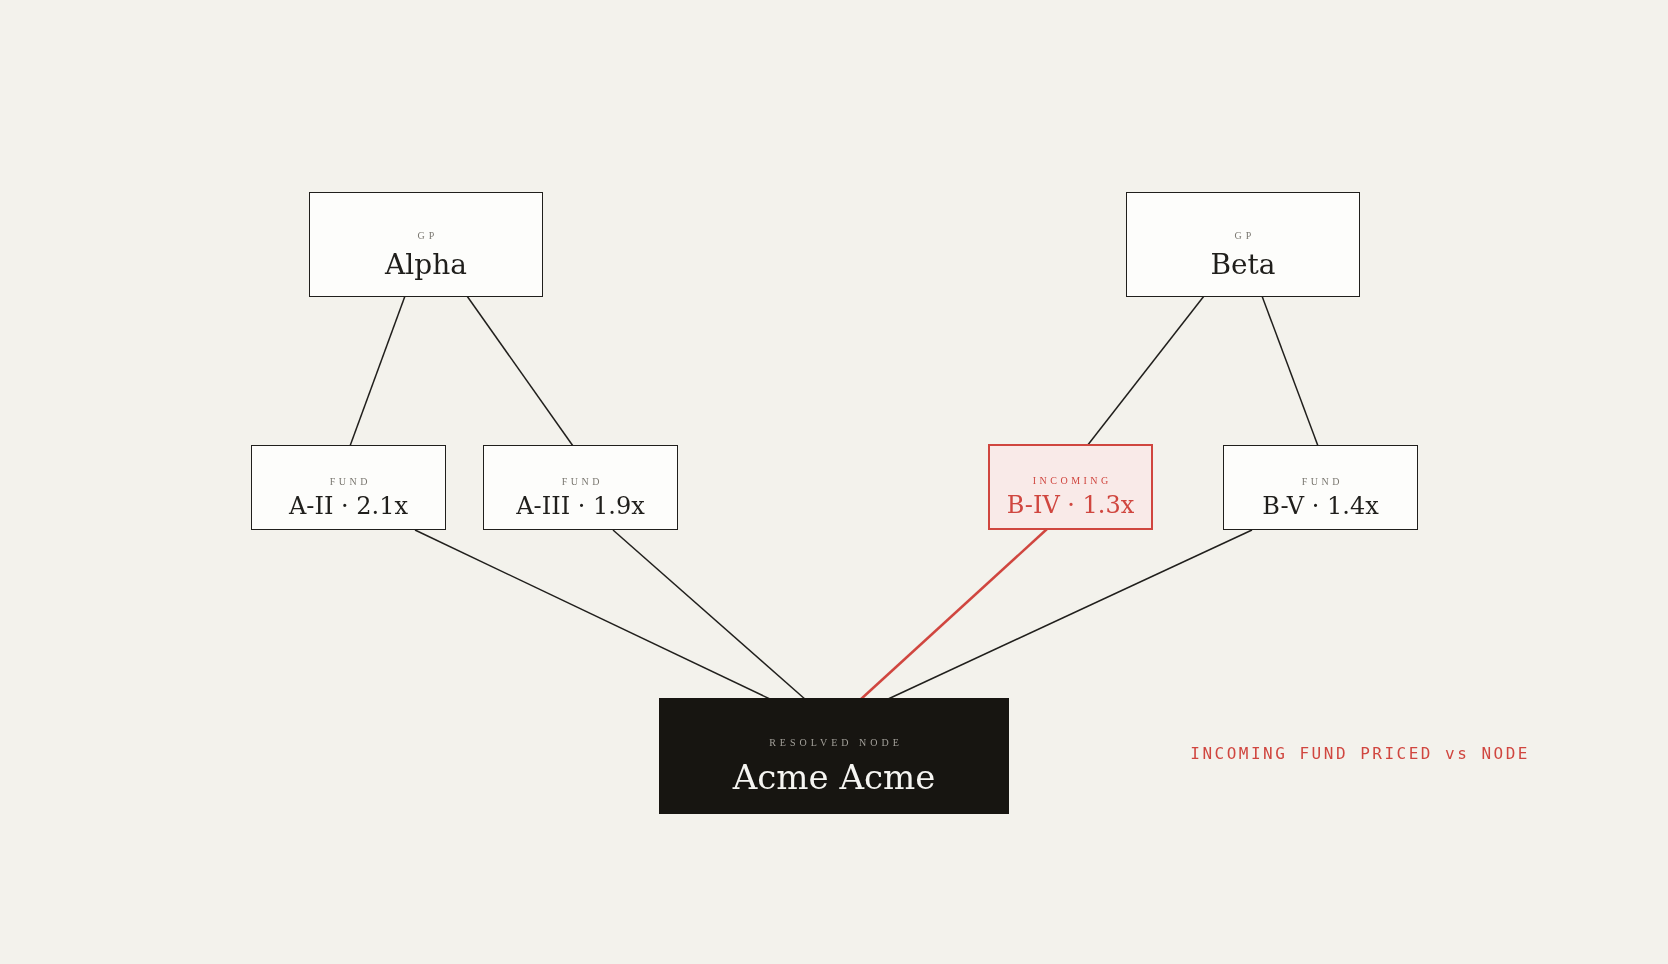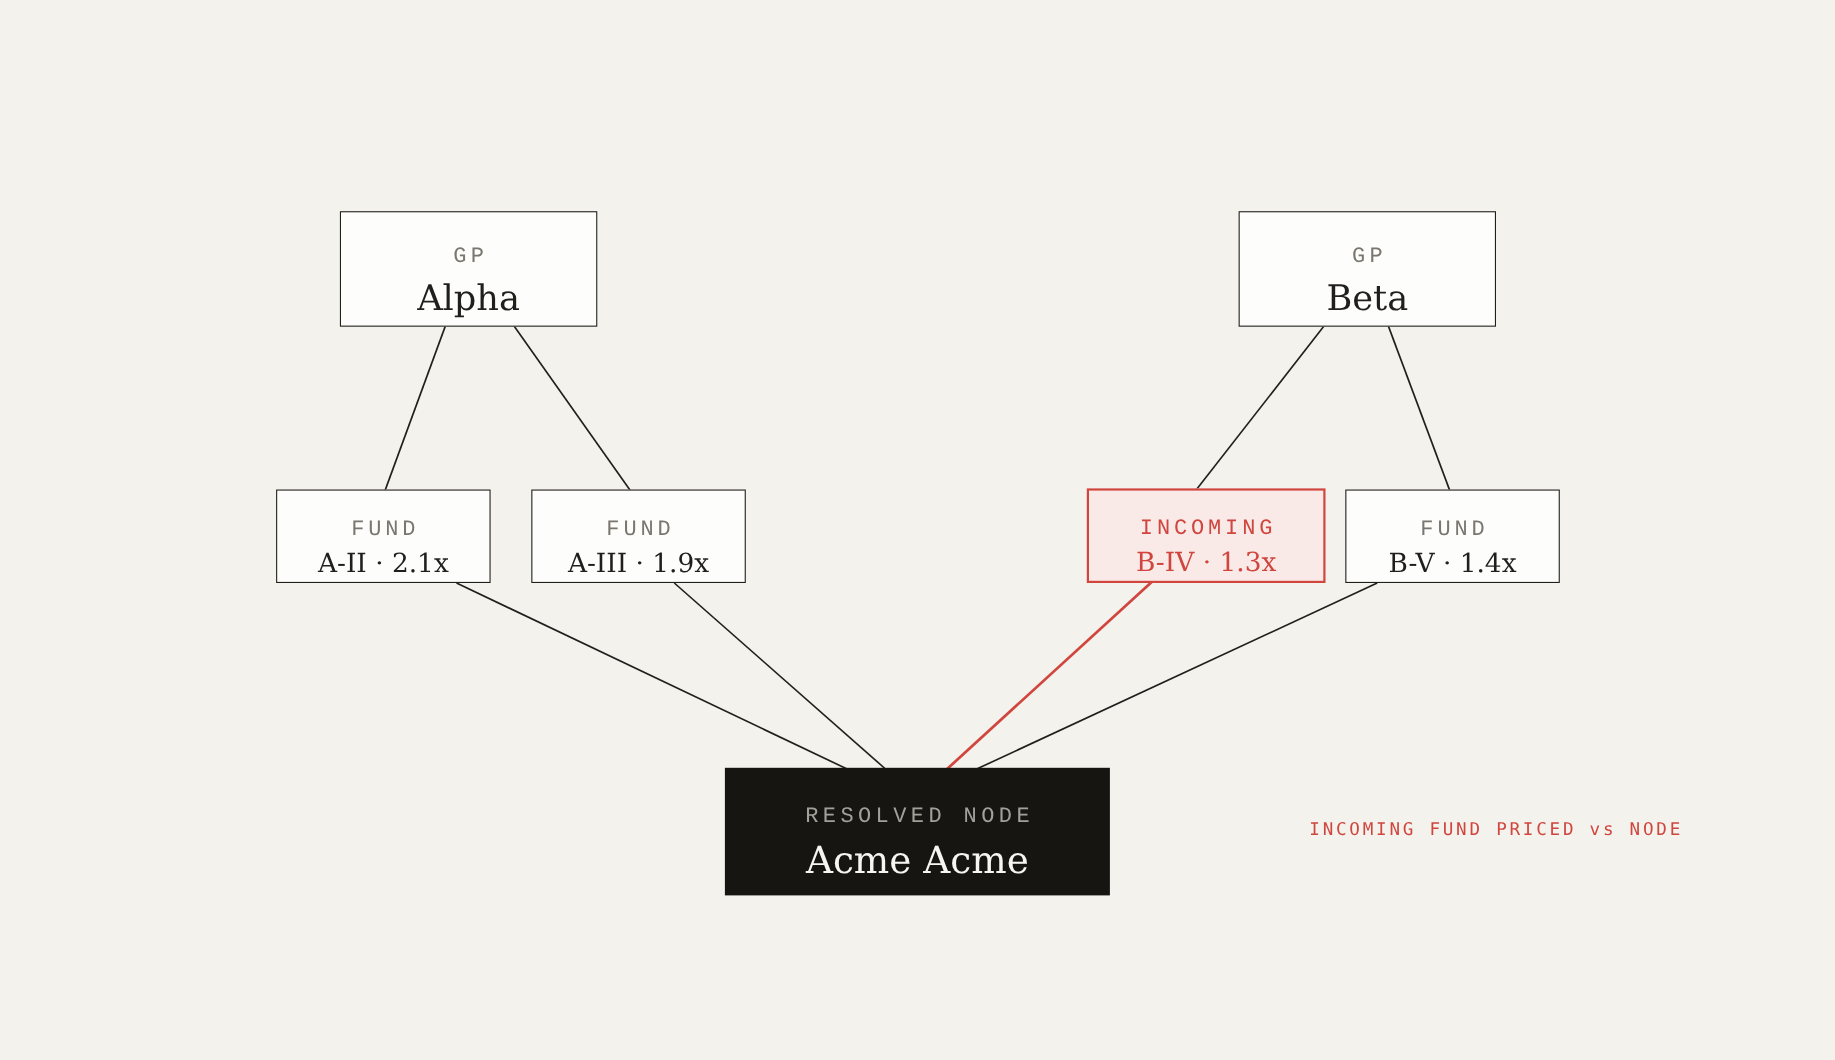--- a/index.html
+++ b/index.html
@@ -36,55 +36,55 @@
 
   .node {
     position: absolute;
     display: flex;
     flex-direction: column;
     align-items: center;
     justify-content: center;
     text-align: center;
   }
   .node .kicker {
-    font-family: Liberation Mono, monospace;
-    font-size: 20px;
+    font-family: Liberation Serif, serif;
+    font-size: 10px;
     letter-spacing: 4px;
     text-indent: 4px;
     color: var(--label-gray);
     display: block;
     margin-top: 16px;
   }
   .node .title {
     font-family: "DejaVu Serif", "Liberation Serif", serif;
     color: var(--ink);
     display: block;
   }
 
   .node.gp {
     width: 234px; height: 105px;
     background: var(--node-fill);
     border: 1.5px solid var(--ink);
     gap: 9px;
     padding-top: 6px;
   }
-  .node.gp .title { font-size: 32px; line-height: 1.1; }
+  .node.gp .title { font-size: 28px; line-height: 1.1; }
 
   .node.fund {
     width: 195px; height: 85px;
     background: var(--node-fill);
     border: 1.5px solid var(--ink);
     gap: 6px;
     padding-top: 4px;
   }
   .node.fund .kicker { letter-spacing: 3.5px; text-indent: 3.5px; }
   .node.fund .title { font-size: 24px; line-height: 1.1; }
 
   .node.incoming {
-    width: 217px; height: 86px;
+    width: 165px; height: 86px;
     background: var(--accent-red-fill);
     border: 2.5px solid var(--accent-red);
   }
   .node.incoming .kicker { color: var(--accent-red); }
   .node.incoming .title { color: var(--accent-red); }
 
   .node.resolved {
     width: 350px; height: 116px;
     background: var(--resolved-fill);
     border: none;

